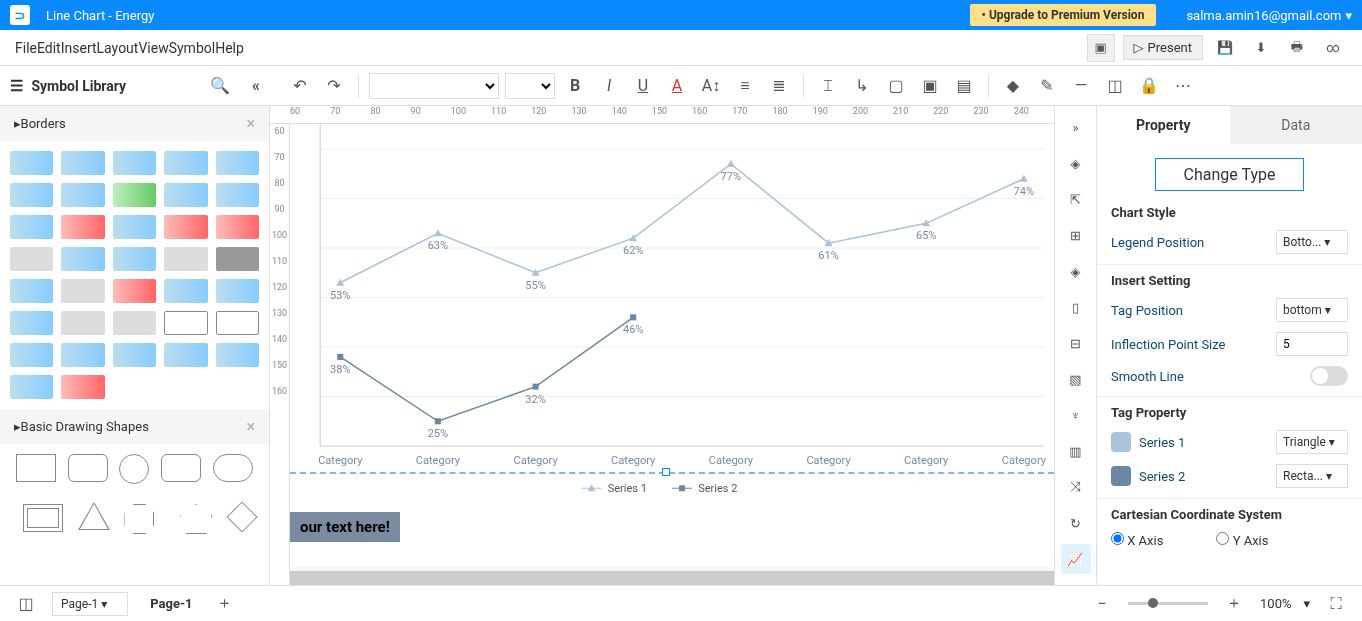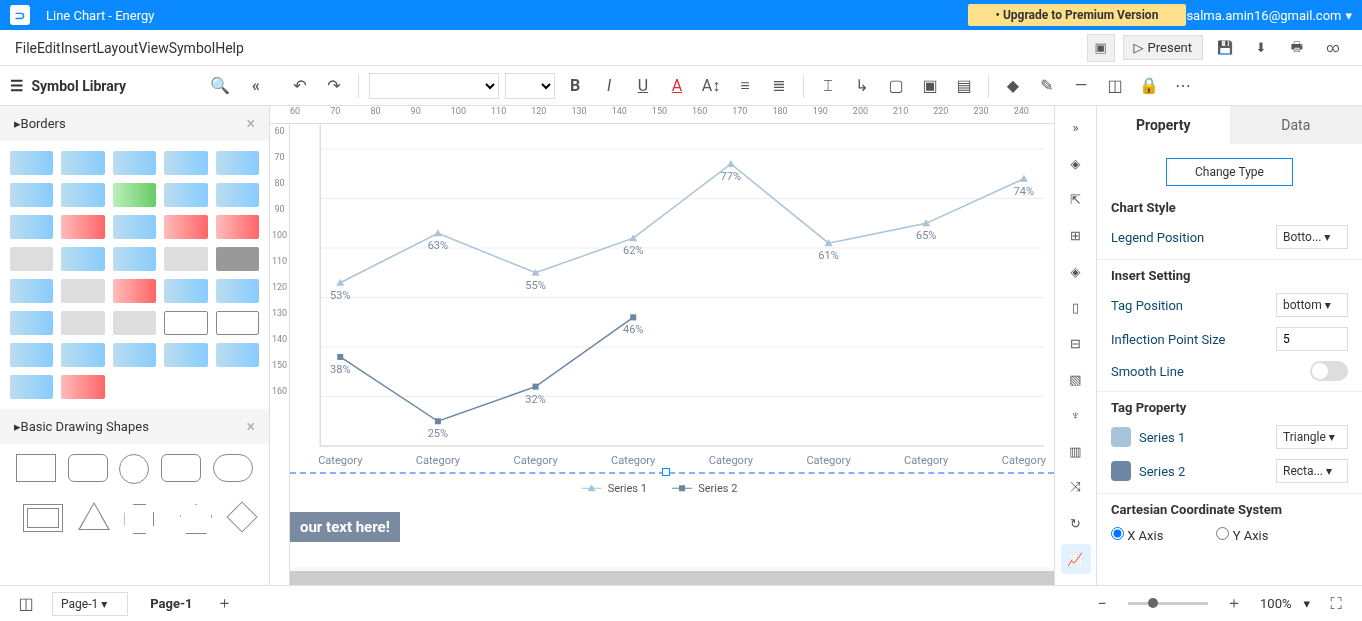--- a/index.html
+++ b/index.html
@@ -1,20 +1,20 @@
 <!DOCTYPE html>
 <html><head>
 <meta charset="utf-8">
 <style>
 *{margin:0;padding:0;box-sizing:border-box;font-family:-apple-system,BlinkMacSystemFont,"Segoe UI",Roboto,Arial,sans-serif}
 body{background:#fff;width:1362px;height:621px;overflow:hidden;font-size:13px;color:#333}
 .title-bar{background:#0b8aff;height:30px;display:flex;align-items:center;padding:0 10px;color:#fff}
 .logo{width:20px;height:20px;background:#fff;border-radius:3px;margin-right:16px;display:flex;align-items:center;justify-content:center;color:#0b8aff;font-weight:bold}
 .title-text{font-size:13px;flex:1}
-.upgrade-btn{background:#ffe08a;color:#333;padding:4px 28px;font-size:12px;font-weight:bold;border-radius:2px;}
+.upgrade-btn{background:#ffe08a;color:#333;padding:4px 12px;font-size:12px;font-weight:bold;border-radius:2px;margin-right:30px}
 .user-email{font-size:13px;display:flex;align-items:center;gap:4px}
 .menu-bar{height:36px;display:flex;align-items:center;padding:0 15px;border-bottom:1px solid #e0e0e0}
 .menu-items{display:flex;}
 .menu-item{font-size:14px;color:#333;cursor:pointer}
 .menu-right{margin-left:auto;display:flex;align-items:center;gap:8px}
 .present-btn{background:#f0f0f0;padding:4px 10px;display:flex;align-items:center;gap:4px;border:1px solid #ddd;font-size:13px}
 .icon-btn{width:28px;height:28px;display:flex;align-items:center;justify-content:center;cursor:pointer;color:#555}
 .toolbar{height:40px;display:flex;align-items:center;padding:0 10px;gap:6px;border-bottom:1px solid #e0e0e0}
 .tb-sep{width:1px;height:24px;background:#e0e0e0;margin:0 4px}
 .tb-btn{width:28px;height:28px;display:flex;align-items:center;justify-content:center;cursor:pointer;color:#555;font-size:16px}
@@ -37,30 +37,30 @@
 .basic-shape.circle{border-radius:50%;width:30px;height:30px}
 .basic-shape.pill{border-radius:14px}
 .basic-shapes-row{display:flex;justify-content:space-around;padding:6px 10px}
 .canvas-area{flex:1;position:relative;background:#f8f8f8;overflow:hidden}
 .ruler-h{height:18px;background:#fff;border-bottom:1px solid #ddd;display:flex;font-size:9px;color:#888;padding-left:20px}
 .ruler-h span{width:45px;text-align:left}
 .ruler-v{position:absolute;left:0;top:18px;width:20px;background:#fff;border-right:1px solid #ddd;bottom:0;font-size:9px;color:#888}
 .ruler-v div{height:26px;text-align:center;padding-top:2px}
 .canvas{position:absolute;left:20px;top:18px;right:0;bottom:18px;background:#fff}
 .chart-svg{width:100%;height:100%}
-.text-box{position:absolute;left:0;top:388px;background:#7a8aa0;color:#ffffff;padding:6px 10px;font-weight:bold;font-size:15px}
+.text-box{position:absolute;left:0;top:388px;background:#7a8aa0;color:#000000;padding:6px 10px;font-weight:bold;font-size:15px}
 .right-tools{width:42px;border-left:1px solid #e0e0e0;display:flex;flex-direction:column;align-items:center;gap:6px;padding-top:6px}
 .rt-btn{width:30px;height:30px;display:flex;align-items:center;justify-content:center;color:#555;cursor:pointer;border-radius:3px}
 .rt-btn.active{background:#e3f2ff;color:#0b8aff}
 .right-panel{width:266px;border-left:1px solid #e0e0e0;display:flex;flex-direction:column}
 .rp-tabs{display:flex;height:38px}
 .rp-tab{flex:1;display:flex;align-items:center;justify-content:center;font-size:14px;font-weight:bold;cursor:pointer}
 .rp-tab.inactive{background:#f0f0f0;color:#666;font-weight:normal}
 .rp-body{padding:14px;overflow:auto;flex:1}
-.change-type{border:1px solid #0b8aff;color:#333;padding:6px 28px;background:#fff;font-size:12px;display:block;margin:0 auto 14px;cursor:pointer}
+.change-type{border:1px solid #0b8aff;color:#333;padding:6px 28px;background:#fff;font-size:16px;display:block;margin:0 auto 14px;cursor:pointer}
 .sec-title{font-weight:bold;font-size:13px;margin:8px 0 10px}
 .prop-row{display:flex;align-items:center;margin-bottom:10px;font-size:13px}
 .prop-row label{flex:1;color:#0c4a6e}
 .prop-sel{border:1px solid #ddd;padding:4px 6px;min-width:72px;font-size:12px;background:#fff}
 .toggle{width:38px;height:20px;background:#ddd;border-radius:10px;position:relative}
 .toggle::after{content:"";width:16px;height:16px;background:#fff;border-radius:50%;position:absolute;left:2px;top:2px}
 .color-sw{width:20px;height:20px;border-radius:4px;margin-right:8px}
 .radio-row{display:flex;gap:53px;font-size:13px}
 .status-bar{height:36px;border-top:1px solid #e0e0e0;display:flex;align-items:center;padding:0 12px}
 .page-sel{border:1px solid #ddd;padding:4px 20px 4px 8px;font-size:12px;margin:0 12px}

